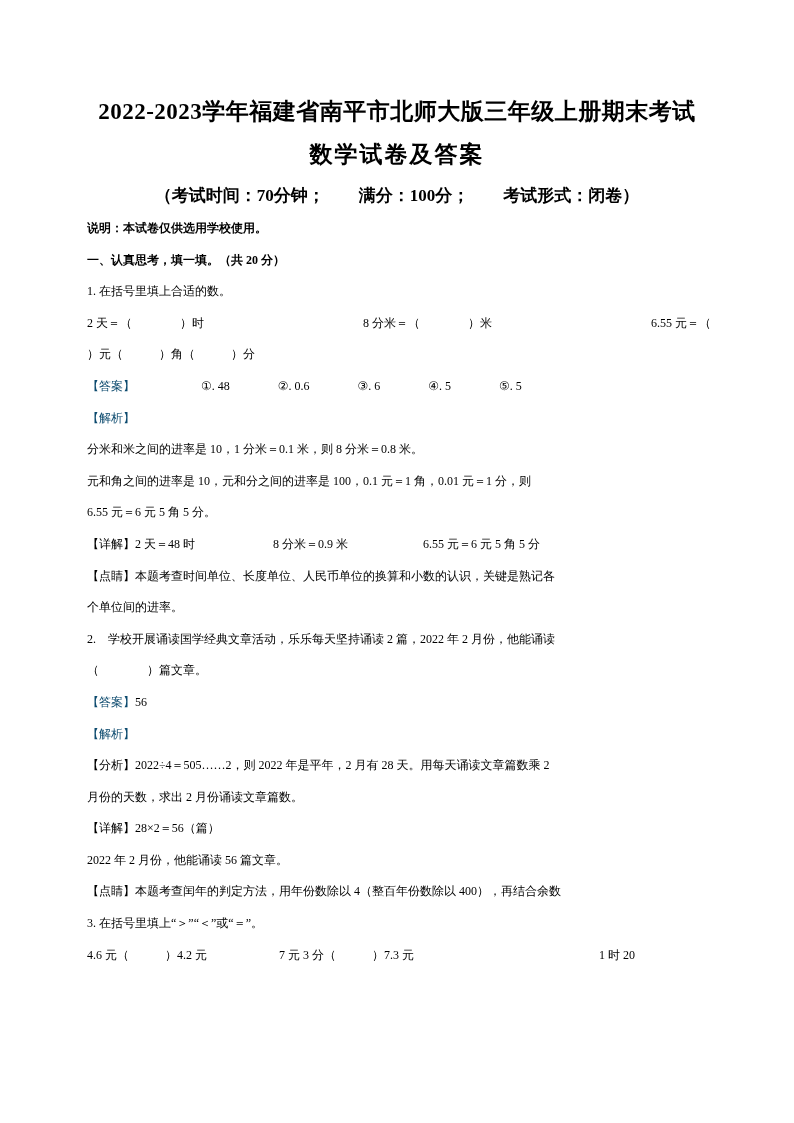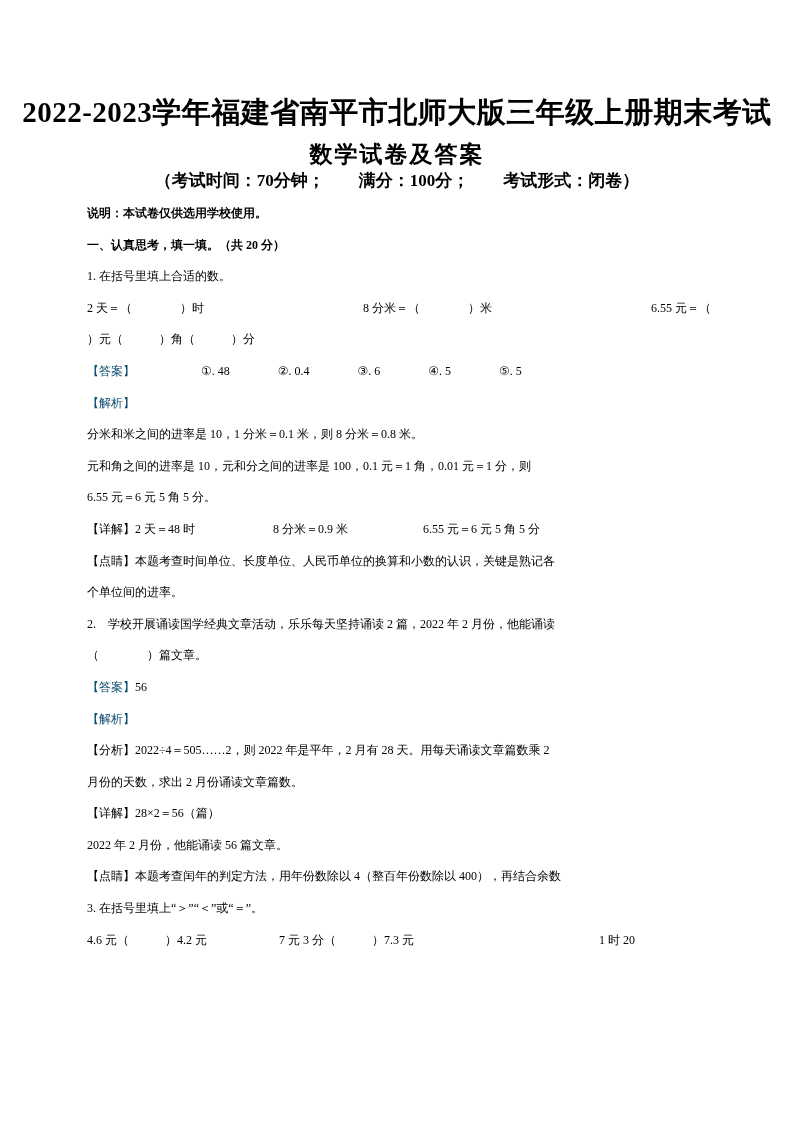--- a/index.html
+++ b/index.html
@@ -5,23 +5,23 @@
   html,body { margin:0; padding:0; background:#ffffff; }
   .page {
     position:relative;
     width:794px; height:1123px;
     background:#ffffff;
     color:#000000;
     font-family:"Liberation Serif","DejaVu Serif",serif;
     overflow:hidden;
   }
   .hdr { padding-top:97px; text-align:center; }
-  .t1 { font-size:29px; font-weight:700; line-height:30px; letter-spacing:0.5px; }
+  .t1 { font-size:23px; font-weight:700; line-height:30px; letter-spacing:0.5px; }
   .t2 { font-size:23px; font-weight:700; line-height:30px; margin-top:13px; letter-spacing:2px; }
-  .meta { font-size:17px; font-weight:700; line-height:22px; }
+  .meta { font-size:17px; font-weight:700; line-height:22px; margin-top:15px; }
   .content { padding:6px 83px 0 87px; font-size:12px; }
   .ln { line-height:31.6px; height:31.6px; white-space:nowrap; overflow:hidden; }
   .b { font-weight:700; }
   .blue { color:#0c4a6e;font-family:Liberation Serif, serif; }
   .cols { display:flex;gap:20px; }
   .sb { justify-content:space-between; }
   .g58 { margin-left:58px; }
   .g55 { margin-left:55px; }
   .g52 { margin-left:52px; }
   .g165 { margin-left:165px; }
@@ -49,21 +49,21 @@
     <div class="ln cols sb">
       <span>2 天＝（　　　　）时</span>
       <span>8 分米＝（　　　　）米</span>
       <span>6.55 元＝（</span>
     </div>
     <div class="ln">）元（　　　）角（　　　）分</div>
 
     <div class="ln cols">
       <span class="blue">【答案】</span>
       <span class="ansfirst">①. 48</span>
-      <span class="ansitem">②. 0.4</span>
+      <span class="ansitem">②. 0.6</span>
       <span class="ansitem">③. 6</span>
       <span class="ansitem">④. 5</span>
       <span class="ansitem">⑤. 5</span>
     </div>
 
     <div class="ln blue">【解析】</div>
 
     <div class="ln">分米和米之间的进率是 10，1 分米＝0.1 米，则 8 分米＝0.8 米。</div>
     <div class="ln">元和角之间的进率是 10，元和分之间的进率是 100，0.1 元＝1 角，0.01 元＝1 分，则</div>
     <div class="ln">6.55 元＝6 元 5 角 5 分。</div>

